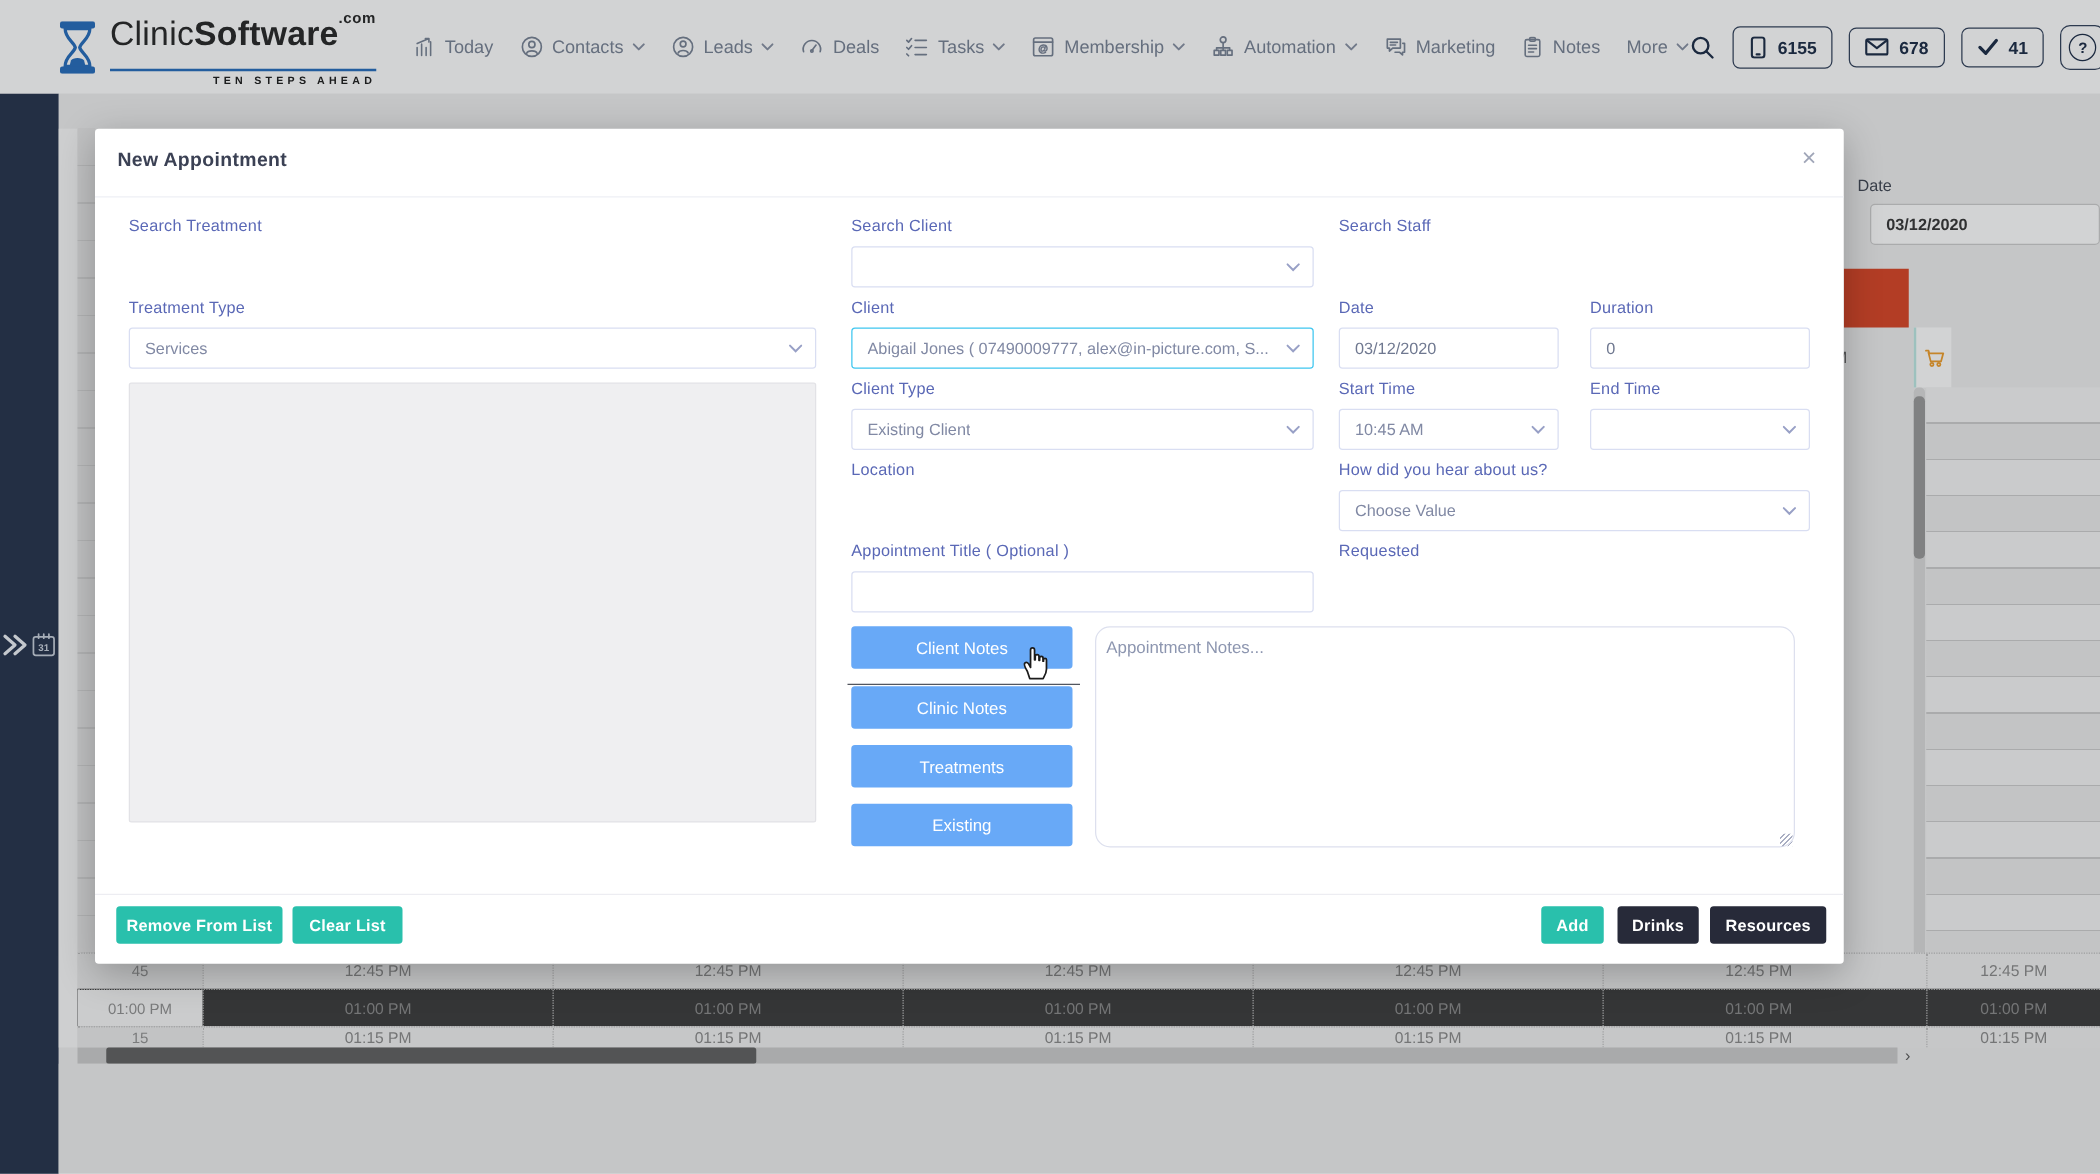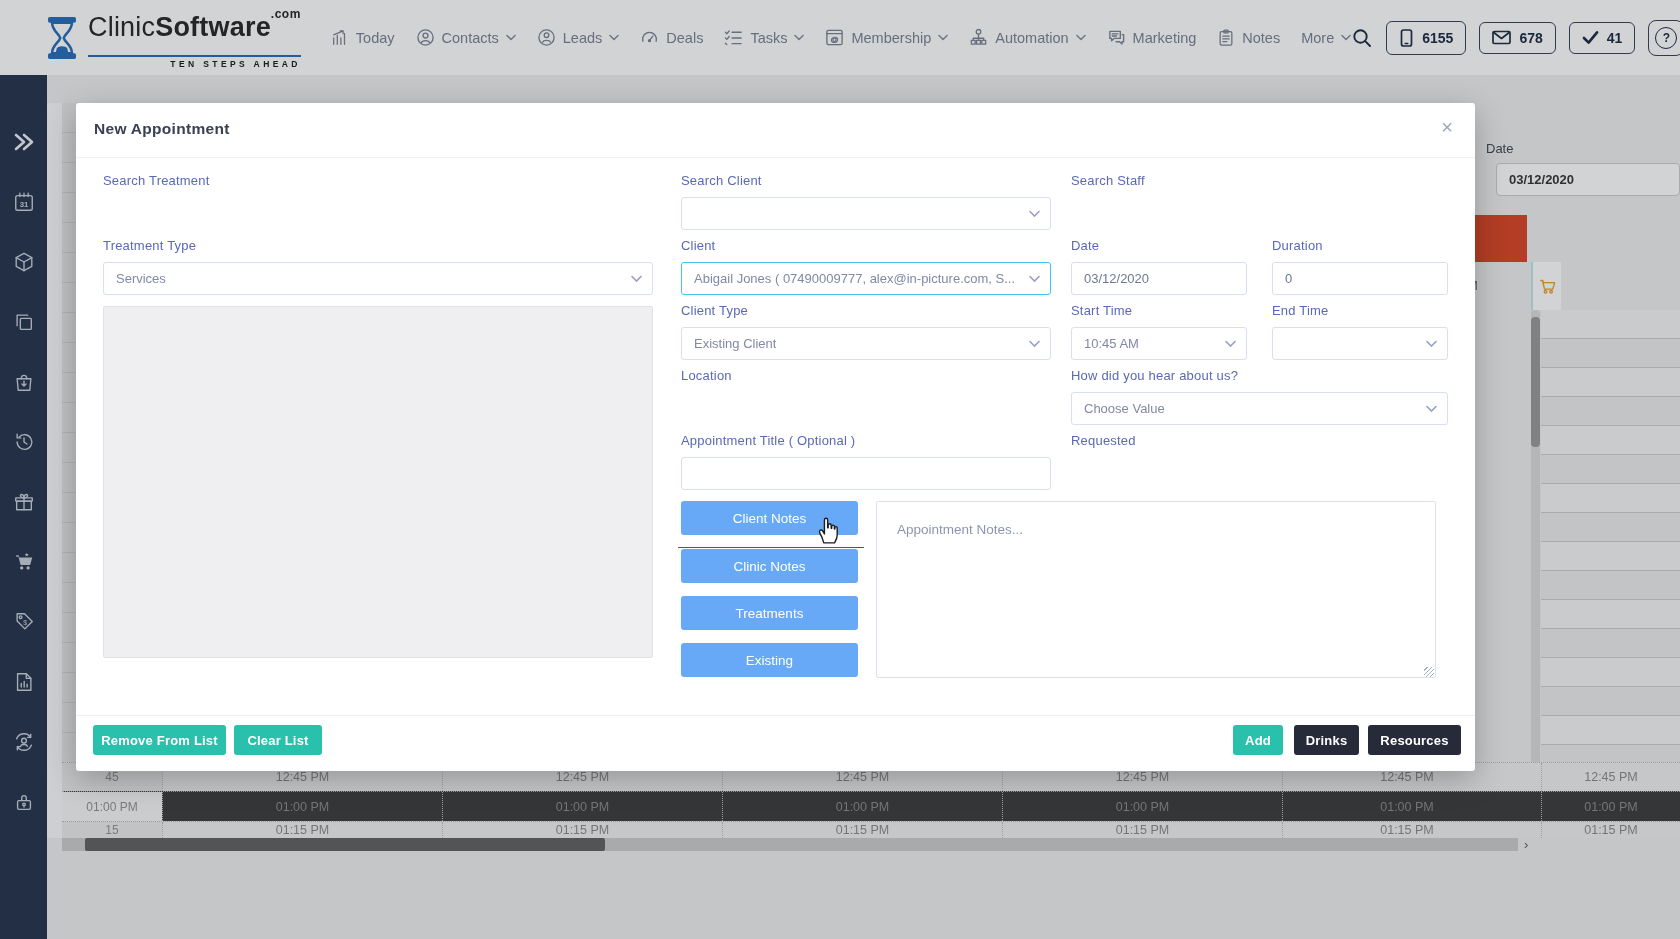--- a/index.html
+++ b/index.html
@@ -24,21 +24,21 @@
   .nav-item{display:flex;align-items:center;gap:7px;cursor:pointer;white-space:nowrap}
   .nav-item svg{stroke:#7b8597;fill:none;stroke-width:1.4;stroke-linecap:round;stroke-linejoin:round}
   .chev-sm{stroke:#8a93a5!important;stroke-width:1.6!important}
   .right-cluster{margin-left:auto;display:flex;align-items:center;gap:13px}
   .badge{display:flex;align-items:center;gap:8px;border:1.5px solid #37465f;border-radius:6px;padding:7px 12px;color:var(--navy);font-size:14px;font-weight:700;cursor:pointer}
   .badge svg{stroke:var(--navy);fill:none;stroke-width:1.7;stroke-linecap:round;stroke-linejoin:round}
   .help-btn{width:36px;height:36px;border:1.5px solid #37465f;border-radius:8px;display:flex;align-items:center;justify-content:center;cursor:pointer}
   .help-circle{width:22px;height:22px;border:1.5px solid var(--navy);border-radius:50%;display:flex;align-items:center;justify-content:center;font-size:12px;font-weight:700;color:var(--navy)}
 
   
-  .sidebar{position:absolute;left:0;top:75px;width:47px;height:864px;background:#2a3750;z-index:1;display:flex;flex-direction:column;align-items:center;padding-top:56px}
+  .sidebar{position:absolute;left:0;top:75px;width:47px;height:864px;background:#2a3750;z-index:1;display:flex;flex-direction:row;align-items:center;padding-top:56px}
   .sb-icon{height:22px;margin-bottom:38px;cursor:pointer}
   .sb-icon svg{stroke:#c9d1dc;fill:none;stroke-width:1.5;stroke-linecap:round;stroke-linejoin:round}
   .sb-icon.bright svg{stroke:#eef2f7;stroke-width:2.6}
 
   
   .content{position:absolute;left:47px;top:75px;width:1633px;height:864px;background:#f0f0f0;z-index:1}
   .bg-datelabel{left:1439px;top:66px;font-size:13px;color:#454b57;font-weight:500}
   .bg-dateinput{left:1449px;top:88px;width:184px;height:33px;background:#fff;border:1px solid #cfcfcf;border-radius:4px;font-size:13px;font-weight:700;color:#3a3a3a;display:flex;align-items:center;padding-left:12px}
   .bg-red{left:1428px;top:140px;width:52px;height:47px;background:var(--red)}
   .bg-cartcard{left:1484px;top:187px;width:30px;height:48px;background:#fff;border-left:2px solid #bfe9e4;display:flex;align-items:center;justify-content:center}
@@ -75,21 +75,21 @@
   .lbl{position:absolute;font-size:13px;color:var(--indigo);letter-spacing:.2px}
   .fld{position:absolute;height:33px;background:#fff;border:1px solid var(--fldborder);border-radius:3px;display:flex;align-items:center;padding:0 30px 0 12px;font-size:13px;color:var(--fldtext);cursor:pointer;white-space:nowrap;overflow:hidden}
   .fld .t{overflow:hidden;text-overflow:ellipsis;white-space:nowrap}
   .fld .chev{position:absolute;right:10px;top:12px}
   .fld .chev svg{stroke:#98a0c6;fill:none;stroke-width:1.6;stroke-linecap:round}
   .fld.focus{border:1.5px solid var(--cyan)}
   .inp{position:absolute;height:33px;background:#fff;border:1px solid var(--fldborder);border-radius:3px;padding:0 12px;font-size:13px;color:#6f7890;font-family:"Liberation Sans",sans-serif;outline:none}
   .panel{position:absolute;left:27px;top:203px;width:550px;height:352px;background:#efeff1;border:1px solid #e2e2e6;border-radius:2px}
   .sbtn{position:absolute;left:605px;width:177px;height:34px;background:var(--blue);border:none;border-radius:3px;color:#fff;font-size:13.5px;font-weight:500;font-family:"Liberation Sans",sans-serif;cursor:pointer}
   .sbtn-div{position:absolute;left:602px;top:444px;width:186px;height:1px;background:#52565f}
-  .notes{position:absolute;left:800px;top:398px;width:560px;height:177px;border:1px solid #dde0ee;border-radius:2px;resize:none;padding:20px;font-size:13.5px;font-family:"Liberation Sans",sans-serif;color:#555;outline:none}
+  .notes{position:absolute;left:800px;top:398px;width:560px;height:177px;border:1px solid #dde0ee;border-radius:12px;resize:none;padding:8px;font-size:13.5px;font-family:"Liberation Sans",sans-serif;color:#555;outline:none}
   .notes::placeholder{color:#8d96b0}
   .resize-h{position:absolute;left:1348px;top:564px;width:10px;height:10px;background:repeating-linear-gradient(135deg,transparent 0 2px,#a9aec2 2px 3px)}
   .f-line{left:0;top:612px;width:1399px;height:1px;background:#ededf2}
   .fbtn{position:absolute;top:622px;height:30px;border:none;border-radius:3px;color:#fff;font-size:13px;font-weight:700;font-family:"Liberation Sans",sans-serif;cursor:pointer;letter-spacing:.2px}
   .fbtn.teal{background:var(--teal)}
   .fbtn.dark{background:var(--dark)}
   .cursor{position:absolute;left:738px;top:412px;z-index:12}
 </style>
 </head>
 <body>

